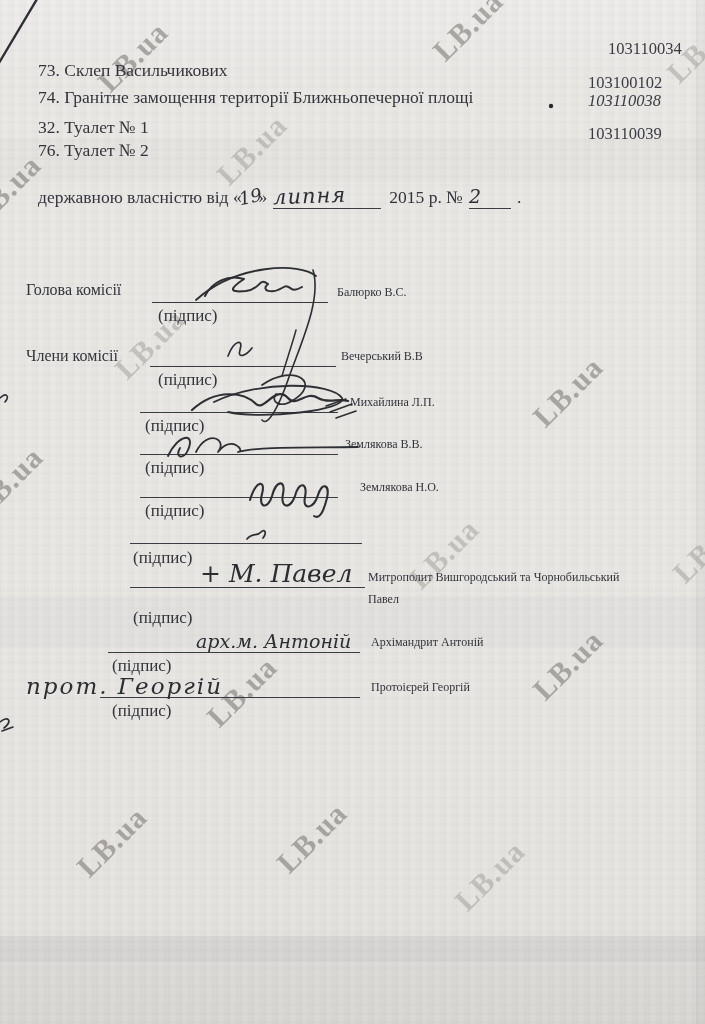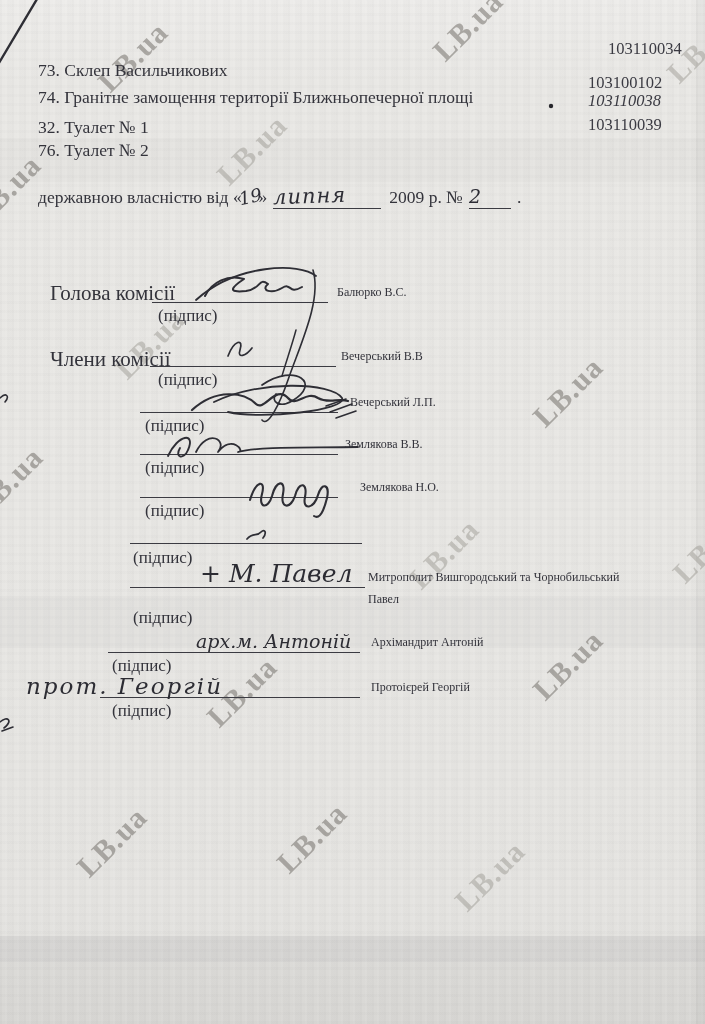--- a/index.html
+++ b/index.html
@@ -36,39 +36,39 @@
 
   .inv-item{position:absolute;left:38px;font-size:17.5px;white-space:nowrap;}
   .inv-item.it1{top:60px;}
   .inv-item.it2{top:87px;}
   .inv-item.it3{top:117px;}
   .inv-item.it4{top:140px;}
   .inv-code{position:absolute;left:588px;font-size:16.5px;color:#3a3a42;white-space:nowrap;}
   .inv-code.c1{top:39px;margin-left:20px;}
   .inv-code.c2{top:73px;}
   .inv-code.c3{top:91px;font-style:italic;}
-  .inv-code.c4{top:115px;}
+  .inv-code.c4{top:124px;}
 
   .para{position:absolute;left:38px;top:182px;width:628px;font-size:17.5px;line-height:29px;}
   .para .ln{text-align:justify;text-align-last:justify;}
   .para .ln.first{text-indent:75px;}
   .para .ln.last{text-align:left;text-align-last:left;white-space:nowrap;}
   .hand{
     font-family:"DejaVu Serif",serif;
     font-style:italic;
     color:#2d2d35;
   }
   .hand-day{display:inline-block;font-size:18px;transform:rotate(-12deg);margin:0 -3px;}
   .blank{display:inline-block;border-bottom:1.4px solid #3b3b42;text-align:center;line-height:22px;vertical-align:baseline;}
   .blank.month{width:108px;margin:0 8px 0 6px;}
   .blank.num{width:42px;margin:0 6px;}
   .hand-month{font-size:21px;letter-spacing:1px;display:inline-block;transform:rotate(-2deg);}
   .hand-num{font-size:19px;}
 
-  .sig-label{position:absolute;left:50px;font-size:21px;white-space:nowrap;}
+  .sig-label{position:absolute;left:26px;font-size:16px;white-space:nowrap;}
   .sig-line{position:absolute;height:0;border-bottom:1.4px solid #3b3b42;}
   .sig-cap{position:absolute;font-size:17px;white-space:nowrap;}
   .sig-name{position:absolute;font-size:12px;line-height:22px;}
 
   .lbl-head{top:281px;}
   .lbl-mem{top:347px;}
 
   .sl1{left:152px;top:302px;width:176px;}
   .sl2{left:150px;top:366px;width:186px;}
   .sl3{left:140px;top:412px;width:198px;}
@@ -134,21 +134,21 @@
   <div class="inv-item it2">74. Гранітне замощення території Ближньопечерної площі</div>
   <div class="inv-item it3">32. Туалет № 1</div>
   <div class="inv-item it4">76. Туалет № 2</div>
   <div class="inv-code c1">103110034</div>
   <div class="inv-code c2">103100102</div>
   <div class="inv-code c3">103110038</div>
   <div class="inv-code c4">103110039</div>
 
   <div class="para">
     <div class="ln last">
-      <span>державною власністю від «</span><span class="hand hand-day">19</span><span>»</span><span class="blank month"><span class="hand hand-month">липня</span></span><span>2009 р. №</span><span class="blank num"><span class="hand hand-num">2</span></span><span>.</span>
+      <span>державною власністю від «</span><span class="hand hand-day">19</span><span>»</span><span class="blank month"><span class="hand hand-month">липня</span></span><span>2015 р. №</span><span class="blank num"><span class="hand hand-num">2</span></span><span>.</span>
     </div>
   </div>
 
   <div class="sig-label lbl-head">Голова комісії</div>
   <div class="sig-label lbl-mem">Члени комісії</div>
 
   <div class="sig-line sl1"></div>
   <div class="sig-line sl2"></div>
   <div class="sig-line sl3"></div>
   <div class="sig-line sl4"></div>
@@ -163,21 +163,21 @@
   <div class="sig-cap sc3">(підпис)</div>
   <div class="sig-cap sc4">(підпис)</div>
   <div class="sig-cap sc5">(підпис)</div>
   <div class="sig-cap sc6">(підпис)</div>
   <div class="sig-cap sc7">(підпис)</div>
   <div class="sig-cap sc8">(підпис)</div>
   <div class="sig-cap sc9">(підпис)</div>
 
   <div class="sig-name sn1">Балюрко В.С.</div>
   <div class="sig-name sn2">Вечерський В.В</div>
-  <div class="sig-name sn3">Вечерський Л.П.</div>
+  <div class="sig-name sn3">Михайлина Л.П.</div>
   <div class="sig-name sn4">Землякова В.В.</div>
   <div class="sig-name sn5">Землякова Н.О.</div>
   <div class="sig-name sn7">Митрополит Вишгородський та Чорнобильський Павел</div>
   <div class="sig-name sn9">Протоієрей Георгій</div>
   <div class="sig-name sn8">Архімандрит Антоній</div>
 
   <svg class="strokes" width="705" height="1024" viewBox="0 0 705 1024">
 
     <path d="M-4,68 L40,-6" stroke-width="2.4"></path>
 

